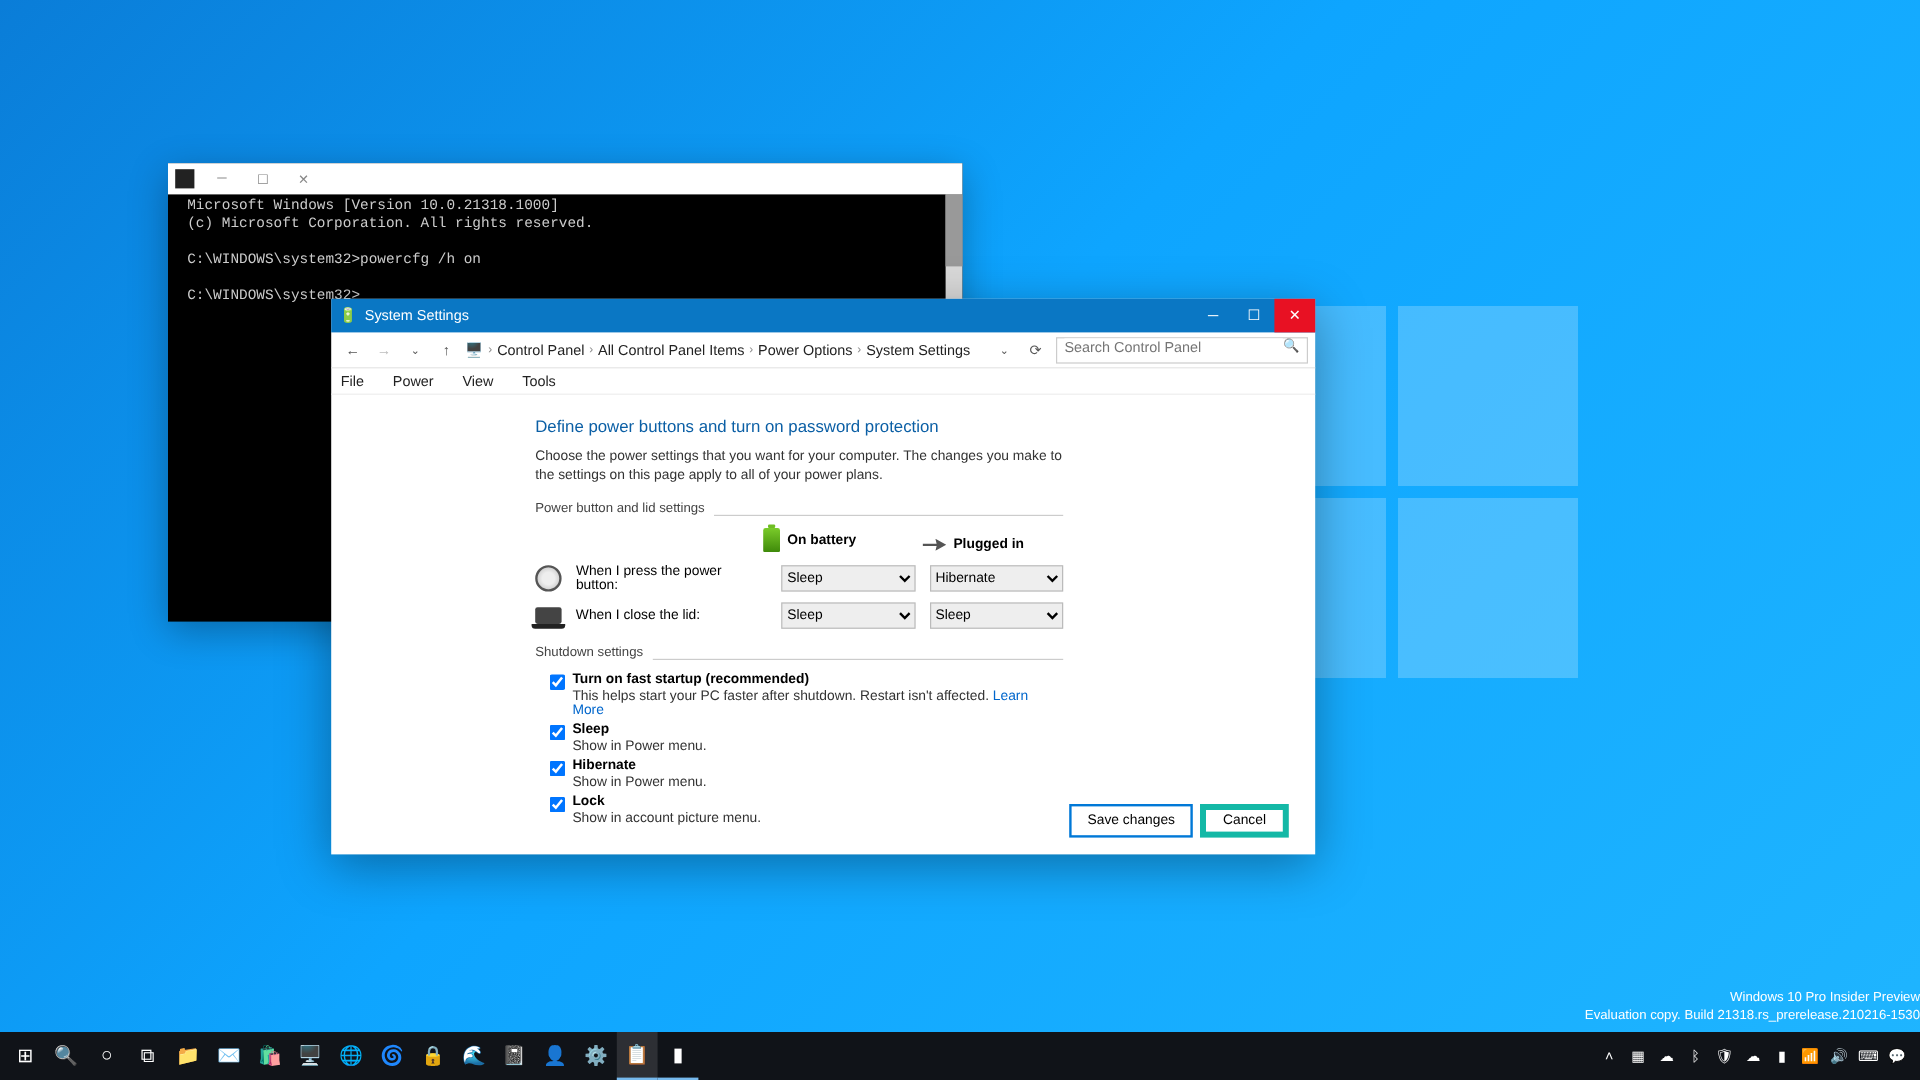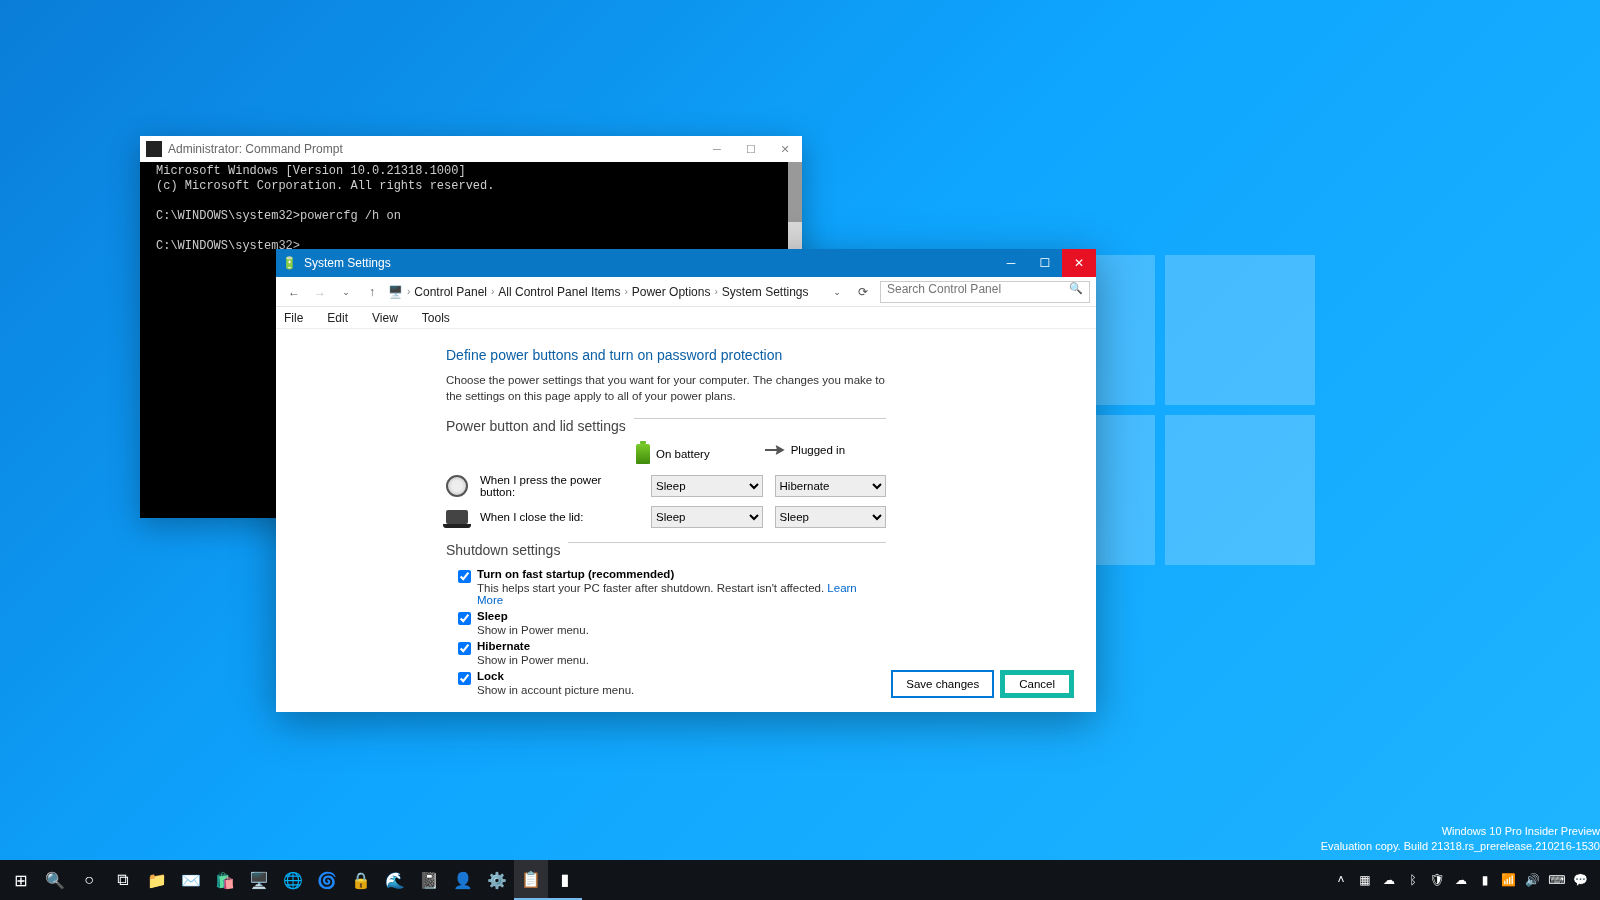--- a/index.html
+++ b/index.html
@@ -38,23 +38,23 @@
 .addr .crumbs .sep { color:#888; font-size:10px; }
 .addr .endctl { display:flex; align-items:center; gap:4px; }
 .addr .endctl > div { width:22px; height:22px; display:flex; align-items:center; justify-content:center; color:#555; }
 .addr .search { width:210px; height:22px; border:1px solid #ccc; display:flex; align-items:flex-start; padding:0 6px; margin-left:6px; }
 .addr .search input { border:none; outline:none; flex:1; font-size:12px; }
 .menu { height:22px; display:flex; align-items:center; gap:24px; padding:0 8px; font-size:12px; color:#222; border-bottom:1px solid #eee; }
 .content { padding:18px 27px 0 20px; }
 .contentInner { margin-left:150px; width:440px; }
 .h1 { color:#0b5fa5; font-size:14px; font-weight:400; margin-bottom:10px; }
 .desc { font-size:11.5px; color:#333; margin-bottom:14px; line-height:1.35; }
-.grpLabel { font-size:14px; color:#444; display:flex; align-items:flex-start; gap:8px; margin:6px 0 10px 0; }
+.grpLabel { font-size:11px; color:#444; display:flex; align-items:flex-end; gap:8px; margin:6px 0 10px 0; }
 .grpLabel .line { flex:1; height:1px; background:#ccc; }
-.colHead { display:flex; gap:55px; margin-left:190px; margin-bottom:10px; align-items:flex-start; font-size:11.5px; }
+.colHead { display:flex; gap:55px; margin-left:190px; margin-bottom:10px; align-items:flex-end; font-size:11.5px;font-weight:bold; }
 .colHead .ch { display:flex; align-items:center; gap:6px; }
 .row { display:flex; align-items:center; gap:12px; margin-bottom:8px; }
 .row .rlab { width:160px; font-size:11.5px; }
 .row select { width:112px; height:22px; font-size:11.5px; background:#eee; border:1px solid #bbb; }
 .chk { display:flex; align-items:flex-start; gap:6px; margin:4px 0 0 12px; font-size:11.5px; }
 .chk input { margin-top:2px; }
 .chk .sub { font-weight:400; color:#333; display:block; margin-top:2px; margin-left:0; }
 .chk .lm { color:#0066cc; }
 .footer { position:absolute; bottom:14px; right:22px; display:flex; gap:6px; }
 .footer button { font-size:11.5px; padding:3px 14px; border:5px solid #14b8a6; background:#fff; }
@@ -80,21 +80,20 @@
 <div class="winlogo">
   <div></div>
     <div></div>
     <div></div>
     <div></div>
 </div>
 
 <div class="cmd">
   <div class="cmd-title">
     <span class="ic"></span>
-    <span class="txt">Administrator: Command Prompt</span>
     <div class="ctrls">
       <div>─</div>
       <div>☐</div>
       <div>✕</div>
     </div>
   </div>
   <div class="cmd-body">Microsoft Windows [Version 10.0.21318.1000]
 (c) Microsoft Corporation. All rights reserved.
 
 C:\WINDOWS\system32&gt;powercfg /h on
@@ -137,21 +136,21 @@
       <div style="font-size:9px">⌄</div>
       <div>⟳</div>
     </div>
     <div class="search">
       <input placeholder="Search Control Panel" style="">
       <span style="font-size:11px;color:#666">🔍</span>
     </div>
   </div>
   <div class="menu">
     <span>File</span>
-    <span>Edit</span>
+    <span>Power</span>
     <span>View</span>
     <span>Tools</span>
   </div>
   <div class="content">
     <div class="contentInner">
       <div class="h1">Define power buttons and turn on password protection</div>
       <div class="desc">Choose the power settings that you want for your computer. The changes you make to the settings on this page apply to all of your power plans.</div>
 
       <div class="grpLabel">
           <span>Power button and lid settings</span>

